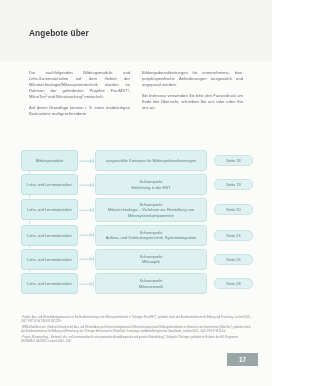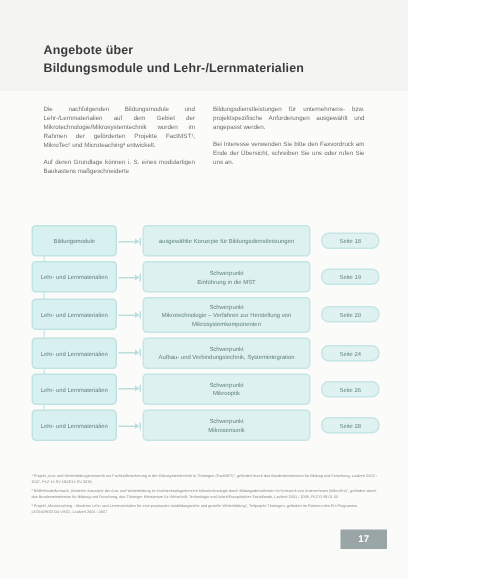--- a/index.html
+++ b/index.html
@@ -123,21 +123,20 @@
 </head>
 <body>
 
 <div class="page">
 
   <div class="header-band"></div>
   <div class="body-band"></div>
 
   <div class="title">
     <div>Angebote über</div>
-    <div>Bildungsmodule und Lehr-/Lernmaterialien</div>
   </div>
 
   <div class="intro">
     <div class="col">
       <p>Die nachfolgenden Bildungsmodule und Lehr-/Lernmaterialien auf dem Gebiet der Mikrotechnologie/Mikrosystemtechnik wurden im Rahmen der geförderten Projekte FactMST¹, MikroTec² und Microteaching³ entwickelt.</p>
       <p>Auf deren Grundlage können i. S. eines modulartigen Baukastens maßgeschneiderte</p>
     </div>
     <div class="col">
       <p>Bildungsdienstleistungen für unternehmens- bzw. projektspezifische Anforderungen ausgewählt und angepasst werden.</p>
       <p>Bei Interesse verwenden Sie bitte den Faxvordruck am Ende der Übersicht, schreiben Sie uns oder rufen Sie uns an.</p>

